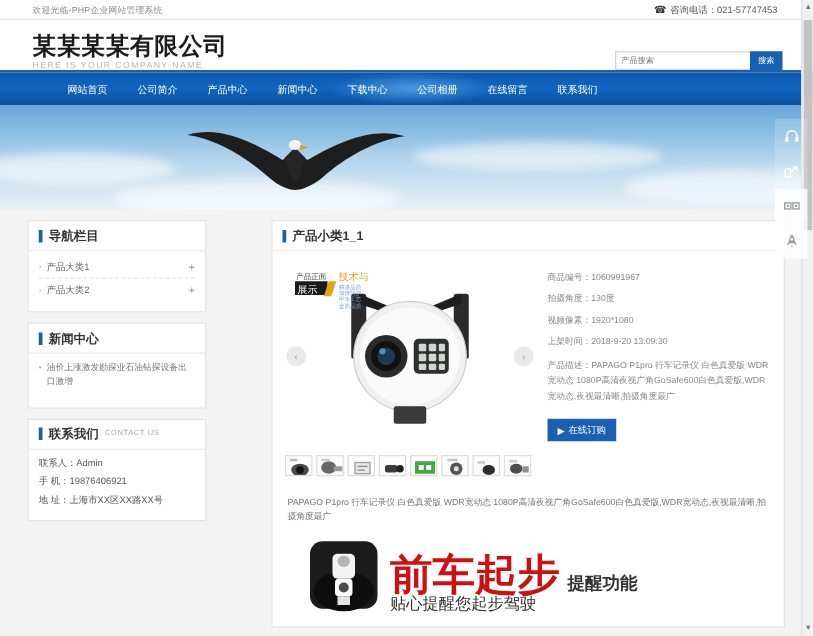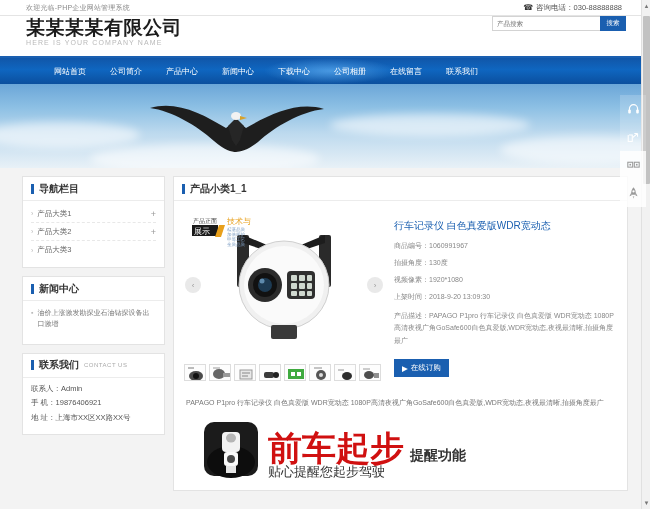--- a/index.html
+++ b/index.html
@@ -16,21 +16,21 @@
     height: 16px; background: #fff; border-bottom: 1px solid #e4e4e4;
     display: flex; align-items: center; justify-content: space-between;
     padding: 0 28px 0 26px;
   }
   .topbar-left { font-size: 7px; color: #8a8a8a; letter-spacing: .2px; }
   .topbar-right { font-size: 7.5px; color: #555; display: flex; align-items: center; gap: 3px; }
   .phone-icon { font-size: 8px; color: #333; line-height: 1; }
 
   
   .header {
-    height: 42px; background: #fff; display: flex; align-items: flex-start;
+    height: 42px; background: #fff; display: flex; align-items: flex-end;
     justify-content: space-between; padding: 0 24px 0 26px;
     border-bottom: 2px solid #1a5fb0;
   }
   .logo-wrap { padding-top: 2px; }
   .logo-cn { font-size: 19px; font-weight: bold; color: #1c1c1c; letter-spacing: .5px; line-height: 1.05; }
   .logo-en { font-size: 7px; color: #b9b9b9; letter-spacing: 1.1px; margin-top: 1px; }
   .search-wrap { display: flex; align-items: center; height: 15px; }
   .search-input {
     width: 108px; height: 15px; border: 1px solid #d3d3d3; border-right: none;
     font-size: 6.5px; color: #777; padding: 0 4px; outline: none; background: #fff;
@@ -94,21 +94,21 @@
 
   .news-item {
     display: flex; gap: 4px; font-size: 7px; color: #777; line-height: 1.55;
     padding: 3px 0 6px 0; cursor: pointer;
   }
   .news-dot { color: #bbb; font-size: 7px; flex-shrink: 0; }
 
   .contact-line { font-size: 7.5px; color: #555; line-height: 1.95; }
 
   
-  .prod-panel { background: #fff; border: 1px solid #e3e3e3; }
+  .prod-panel { background: #fff; border: 1px solid #e3e3e3; margin-left: 44px; }
   .prod-body { display: flex; padding: 10px 12px 10px 10px; gap: 10px; }
   .prod-gallery { width: 200px; }
   .prod-main-img {
     position: relative; width: 200px; height: 148px; background: #fff;
     display: flex; align-items: center; justify-content: center; overflow: hidden;
   }
   .promo-badge { position: absolute; left: 8px; top: 4px; width: 78px; }
   .arrow-btn {
     position: absolute; top: 50%; transform: translateY(-50%);
     width: 16px; height: 16px; border-radius: 50%; background: #e9e9e9;
@@ -167,21 +167,21 @@
 </style>
 </head>
 <body>
 
 <div class="page">
 
   <div class="topbar">
     <div class="topbar-left">欢迎光临-PHP企业网站管理系统</div>
     <div class="topbar-right">
       <span class="phone-icon">☎</span>
-      <span>咨询电话：030-88888888</span>
+      <span>咨询电话：021-57747453</span>
     </div>
   </div>
 
   <div class="header">
     <div class="logo-wrap">
       <div class="logo-cn">某某某某有限公司</div>
       <div class="logo-en">HERE IS YOUR COMPANY NAME</div>
     </div>
     <div class="search-wrap">
       <input class="search-input" type="text" placeholder="产品搜索" style="">
@@ -229,26 +229,20 @@
               <span>产品大类1</span>
             </span>
             <span class="cat-plus">+</span>
           </div>
           <div class="cat-item">
             <span class="cat-left">
               <span class="cat-arrow">›</span>
               <span>产品大类2</span>
             </span>
             <span class="cat-plus">+</span>
-          </div>
-          <div class="cat-item">
-            <span class="cat-left">
-              <span class="cat-arrow">›</span>
-              <span>产品大类3</span>
-            </span>
           </div>
         </div>
       </div>
 
       <div class="panel">
         <div class="panel-head">
           <span class="panel-bar"></span>
           <span class="panel-title">新闻中心</span>
         </div>
         <div class="panel-body">
@@ -381,21 +375,20 @@
                 <svg width="22" height="17" viewBox="0 0 22 17">
                     <ellipse cx="9" cy="10" rx="5" ry="4" fill="#4d4d4d"></ellipse>
                     <rect x="14" y="8" width="5" height="5" fill="#8f8f8f"></rect>
                     <rect x="3" y="3" width="7" height="2" fill="#ccc"></rect>
                   </svg>
               </div>
             </div>
           </div>
 
           <div class="prod-info">
-            <div class="prod-title">行车记录仪 白色真爱版WDR宽动态</div>
             <div class="prod-spec">商品编号：1060991967</div>
             <div class="prod-spec">拍摄角度：130度</div>
             <div class="prod-spec">视频像素：1920*1080</div>
             <div class="prod-spec">上架时间：2018-9-20 13:09:30</div>
             <div class="prod-desc">产品描述：PAPAGO P1pro 行车记录仪 白色真爱版 WDR宽动态 1080P高清夜视广角GoSafe600白色真爱版,WDR宽动态,夜视最清晰,拍摄角度最广</div>
             <button class="order-btn">
               <span>▶</span>
               <span>在线订购</span>
             </button>
           </div>

